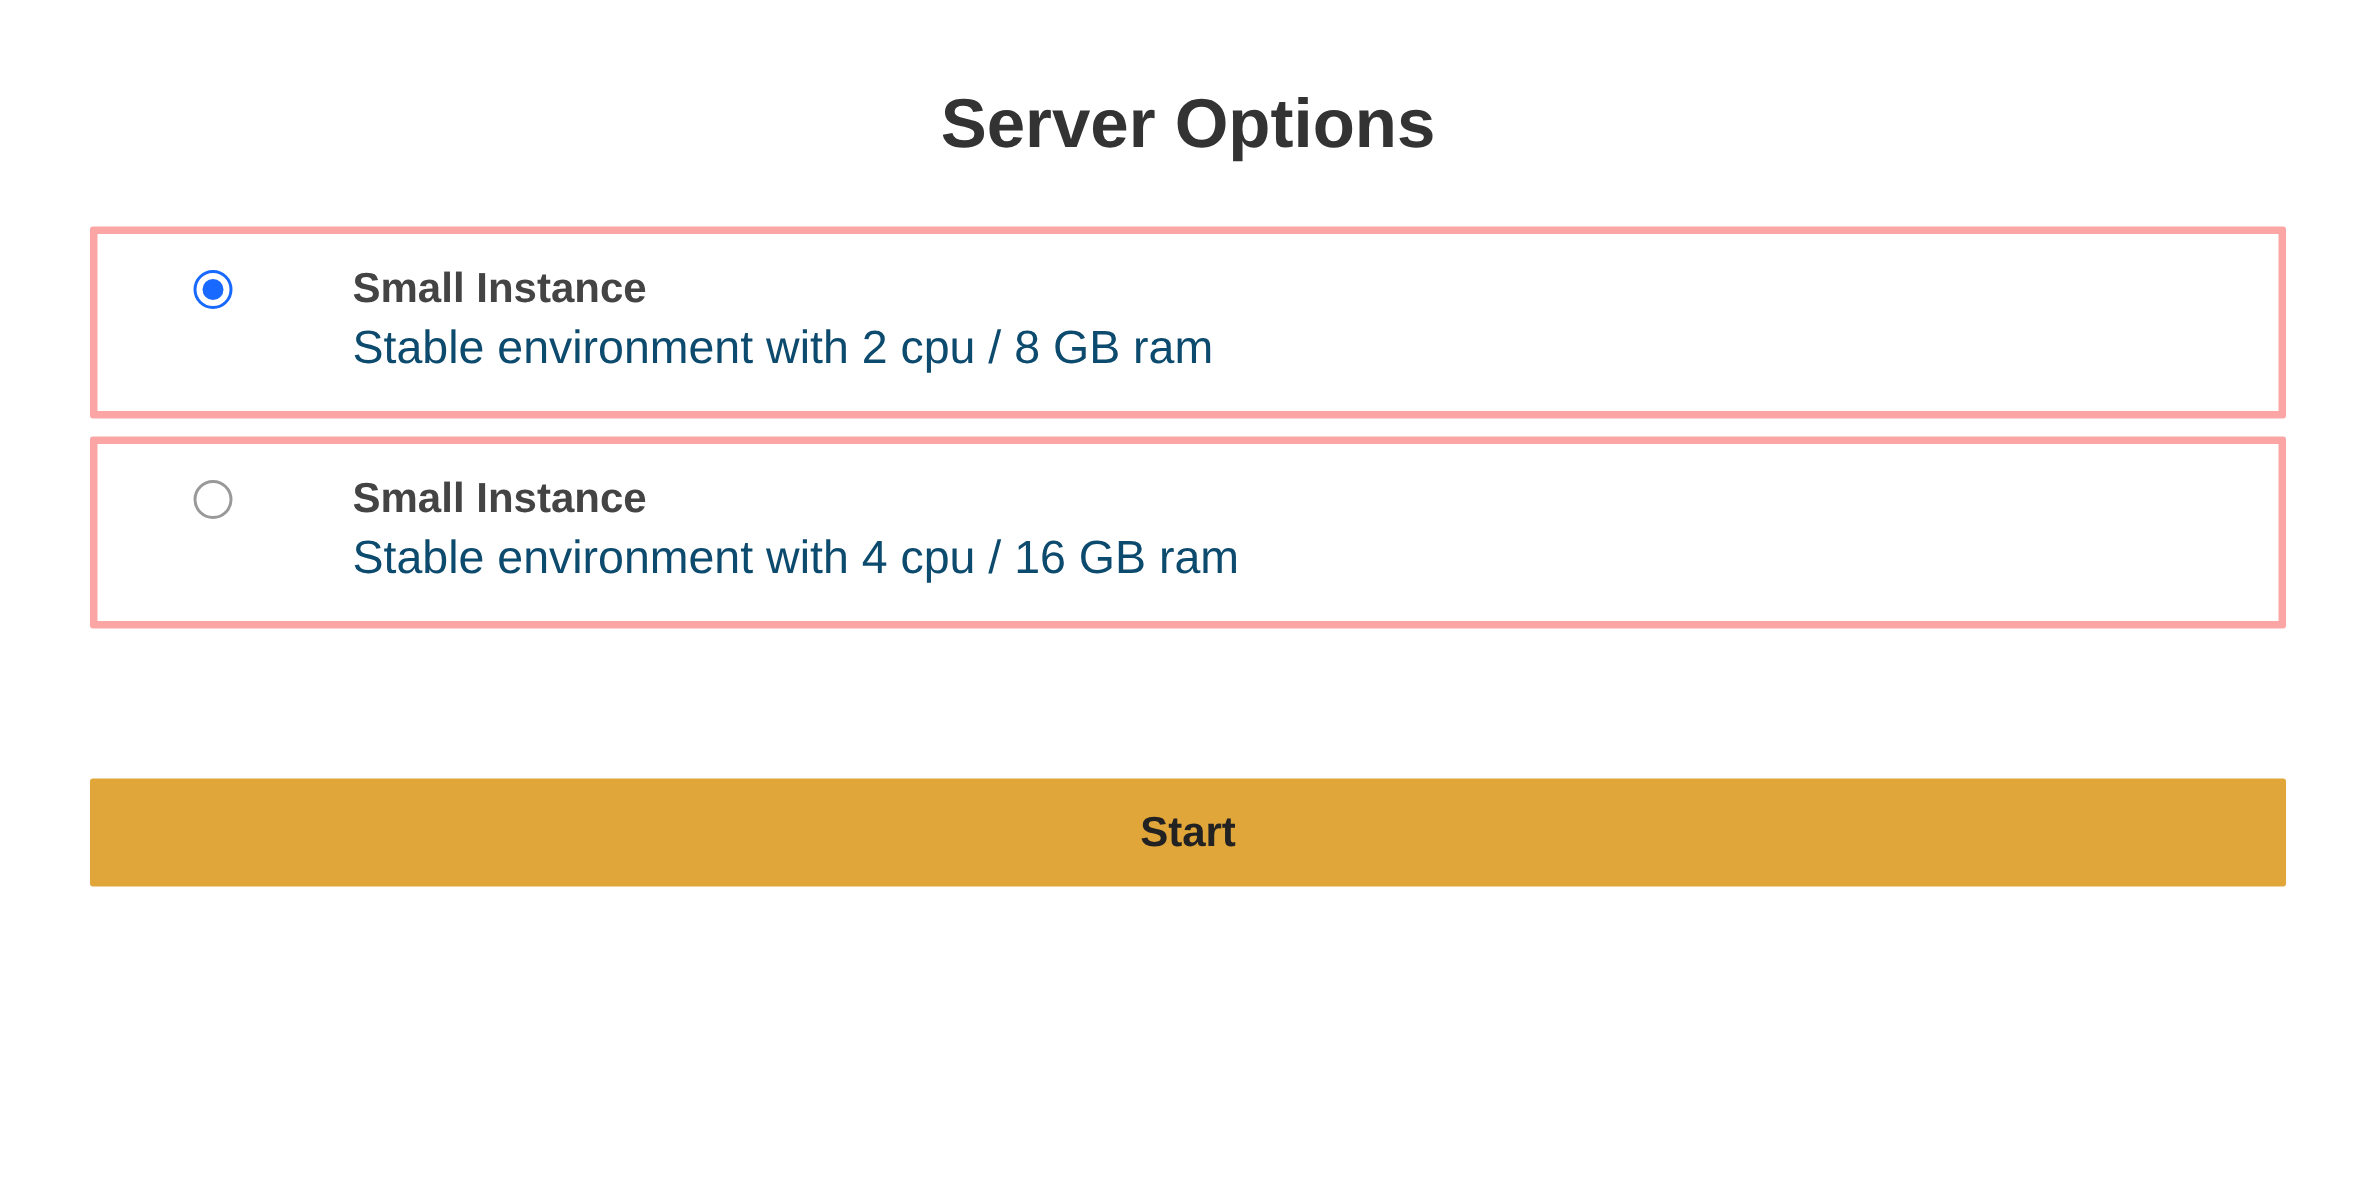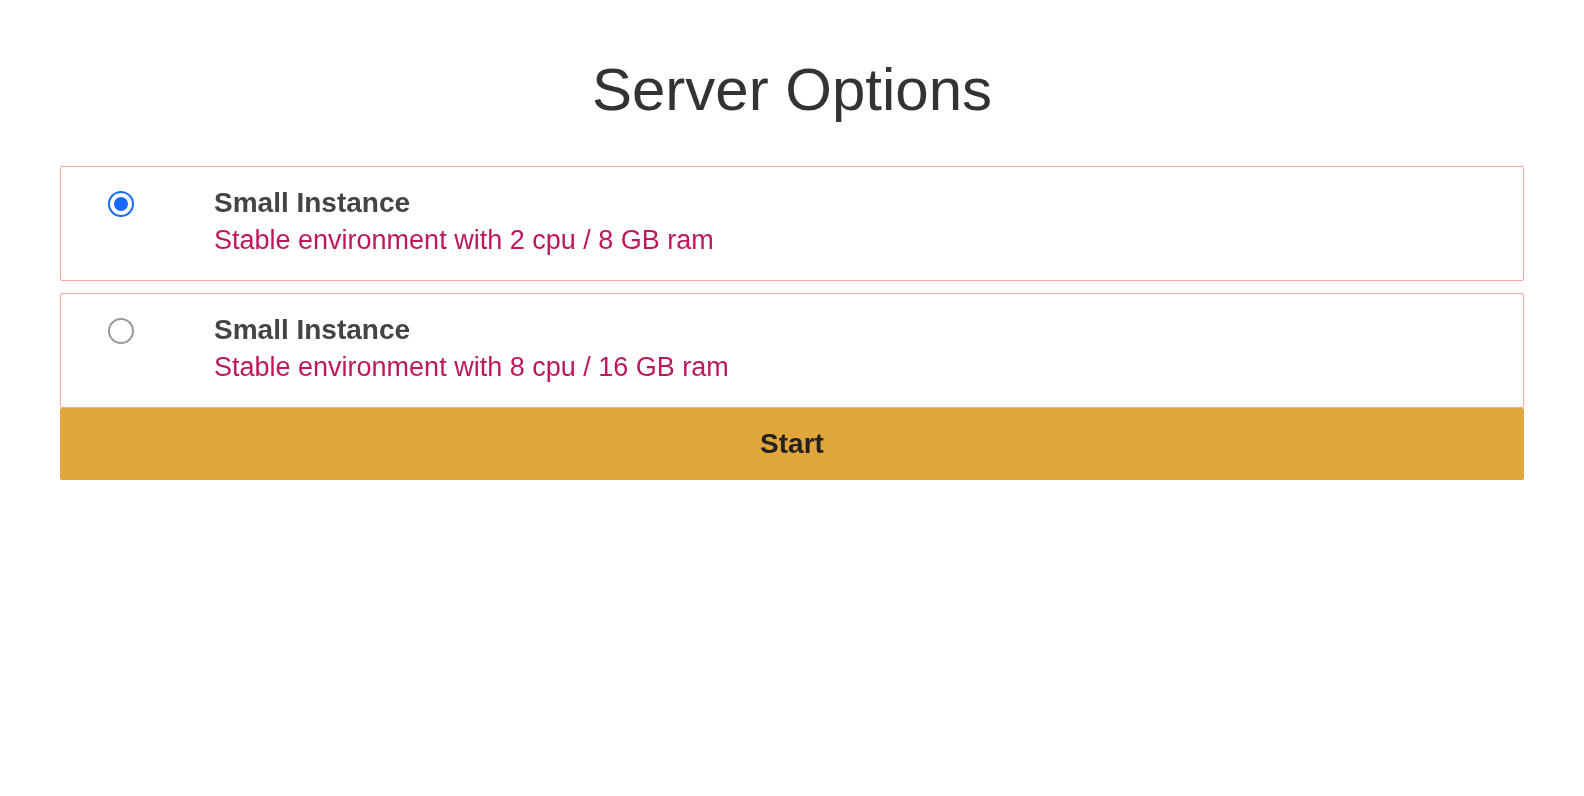--- a/index.html
+++ b/index.html
@@ -8,36 +8,36 @@
       box-sizing: border-box;
     }
     body {
       font-family: -apple-system, BlinkMacSystemFont, "Segoe UI", Helvetica, Arial, sans-serif;
       background: #ffffff;
       width: 1584px;
       height: 796px;
       padding: 0 60px;
     }
     .page-title {
-      font-size: 60px;
-      font-weight: 400;
+      font-size: 46px;
+      font-weight: 700;
       color: #333333;
       text-align: center;
       margin-top: 55px;
       margin-bottom: 42px;
     }
     .options-container {
       display: flex;
       flex-direction: column;
       gap: 12px;
     }
     .option-card {
-      border: 1px solid #fca5a5;
+      border: 5px solid #fca5a5;
       border-radius: 2px;
-      padding: 20px 30px 24px 21px;
+      padding: 20px 30px 24px 38px;
       display: flex;
       align-items: flex-start;
       cursor: pointer;
       background: #ffffff;
     }
     .radio-wrap {
       width: 26px;
       height: 26px;
       border-radius: 50%;
       border: 2px solid #999999;
@@ -66,26 +66,27 @@
       display: flex;
       flex-direction: column;
       gap: 6px;
     }
     .option-title {
       font-size: 28px;
       font-weight: 700;
       color: #444444;
     }
     .option-desc {
-      font-size: 27px;
+      font-size: 31px;
       font-weight: 400;
-      color: #be185d;
+      color: #0c4a6e;
     }
     .start-button {
       width: 100%;
+      margin-top: 100px;
       background: #e0a63a;
       border: none;
       padding: 20px 0;
       font-size: 28px;
       font-weight: 700;
       color: #222222;
       cursor: pointer;
       border-radius: 2px;
     }
   </style>
@@ -103,21 +104,21 @@
     <span class="option-text">
       <span class="option-title">Small Instance</span>
       <span class="option-desc">Stable environment with 2 cpu / 8 GB ram</span>
     </span>
   </label>
 
   <label class="option-card">
     <span class="radio-wrap"></span>
     <span class="option-text">
       <span class="option-title">Small Instance</span>
-      <span class="option-desc">Stable environment with 8 cpu / 16 GB ram</span>
+      <span class="option-desc">Stable environment with 4 cpu / 16 GB ram</span>
     </span>
   </label>
 
 
 </div>
 
 <button class="start-button">Start</button>
 
 
 

